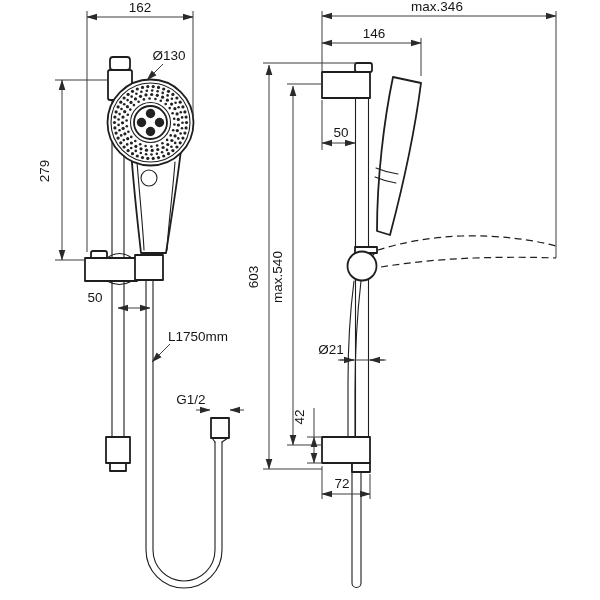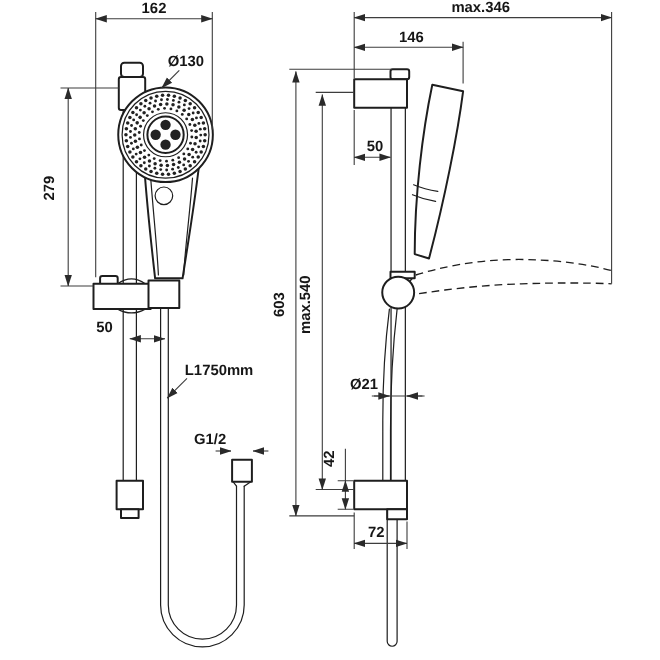--- a/index.html
+++ b/index.html
@@ -4,21 +4,21 @@
 <style>
   :root{
     --line:#1e1e1e;
     --dim:#3d3d3d;
     --bg:#ffffff;
   }
   html,body{margin:0;padding:0;background:var(--bg);}
   .stage{
     width:600px;height:600px;background:var(--bg);
     font-family:"Liberation Sans", sans-serif;
-    position:relative;overflow:hidden;font-weight:bold;
+    position:relative;overflow:hidden;
   }
   svg{display:block}
   .outline{fill:none;stroke:var(--line);stroke-width:1.8;stroke-linejoin:round;stroke-linecap:round;}
   .outline-fill{fill:#fff;stroke:var(--line);stroke-width:1.8;stroke-linejoin:round;}
   .detail{fill:none;stroke:var(--line);stroke-width:1.1;stroke-linecap:round;}
   .dimline{fill:none;stroke:var(--dim);stroke-width:1;}
   .dashed{fill:none;stroke:var(--line);stroke-width:1.2;stroke-dasharray:7 4.5;stroke-linecap:butt;}
   text.dim{fill:#161616;font-size:13.5px;font-family:"Liberation Sans",sans-serif;}
 </style>
 </head>

